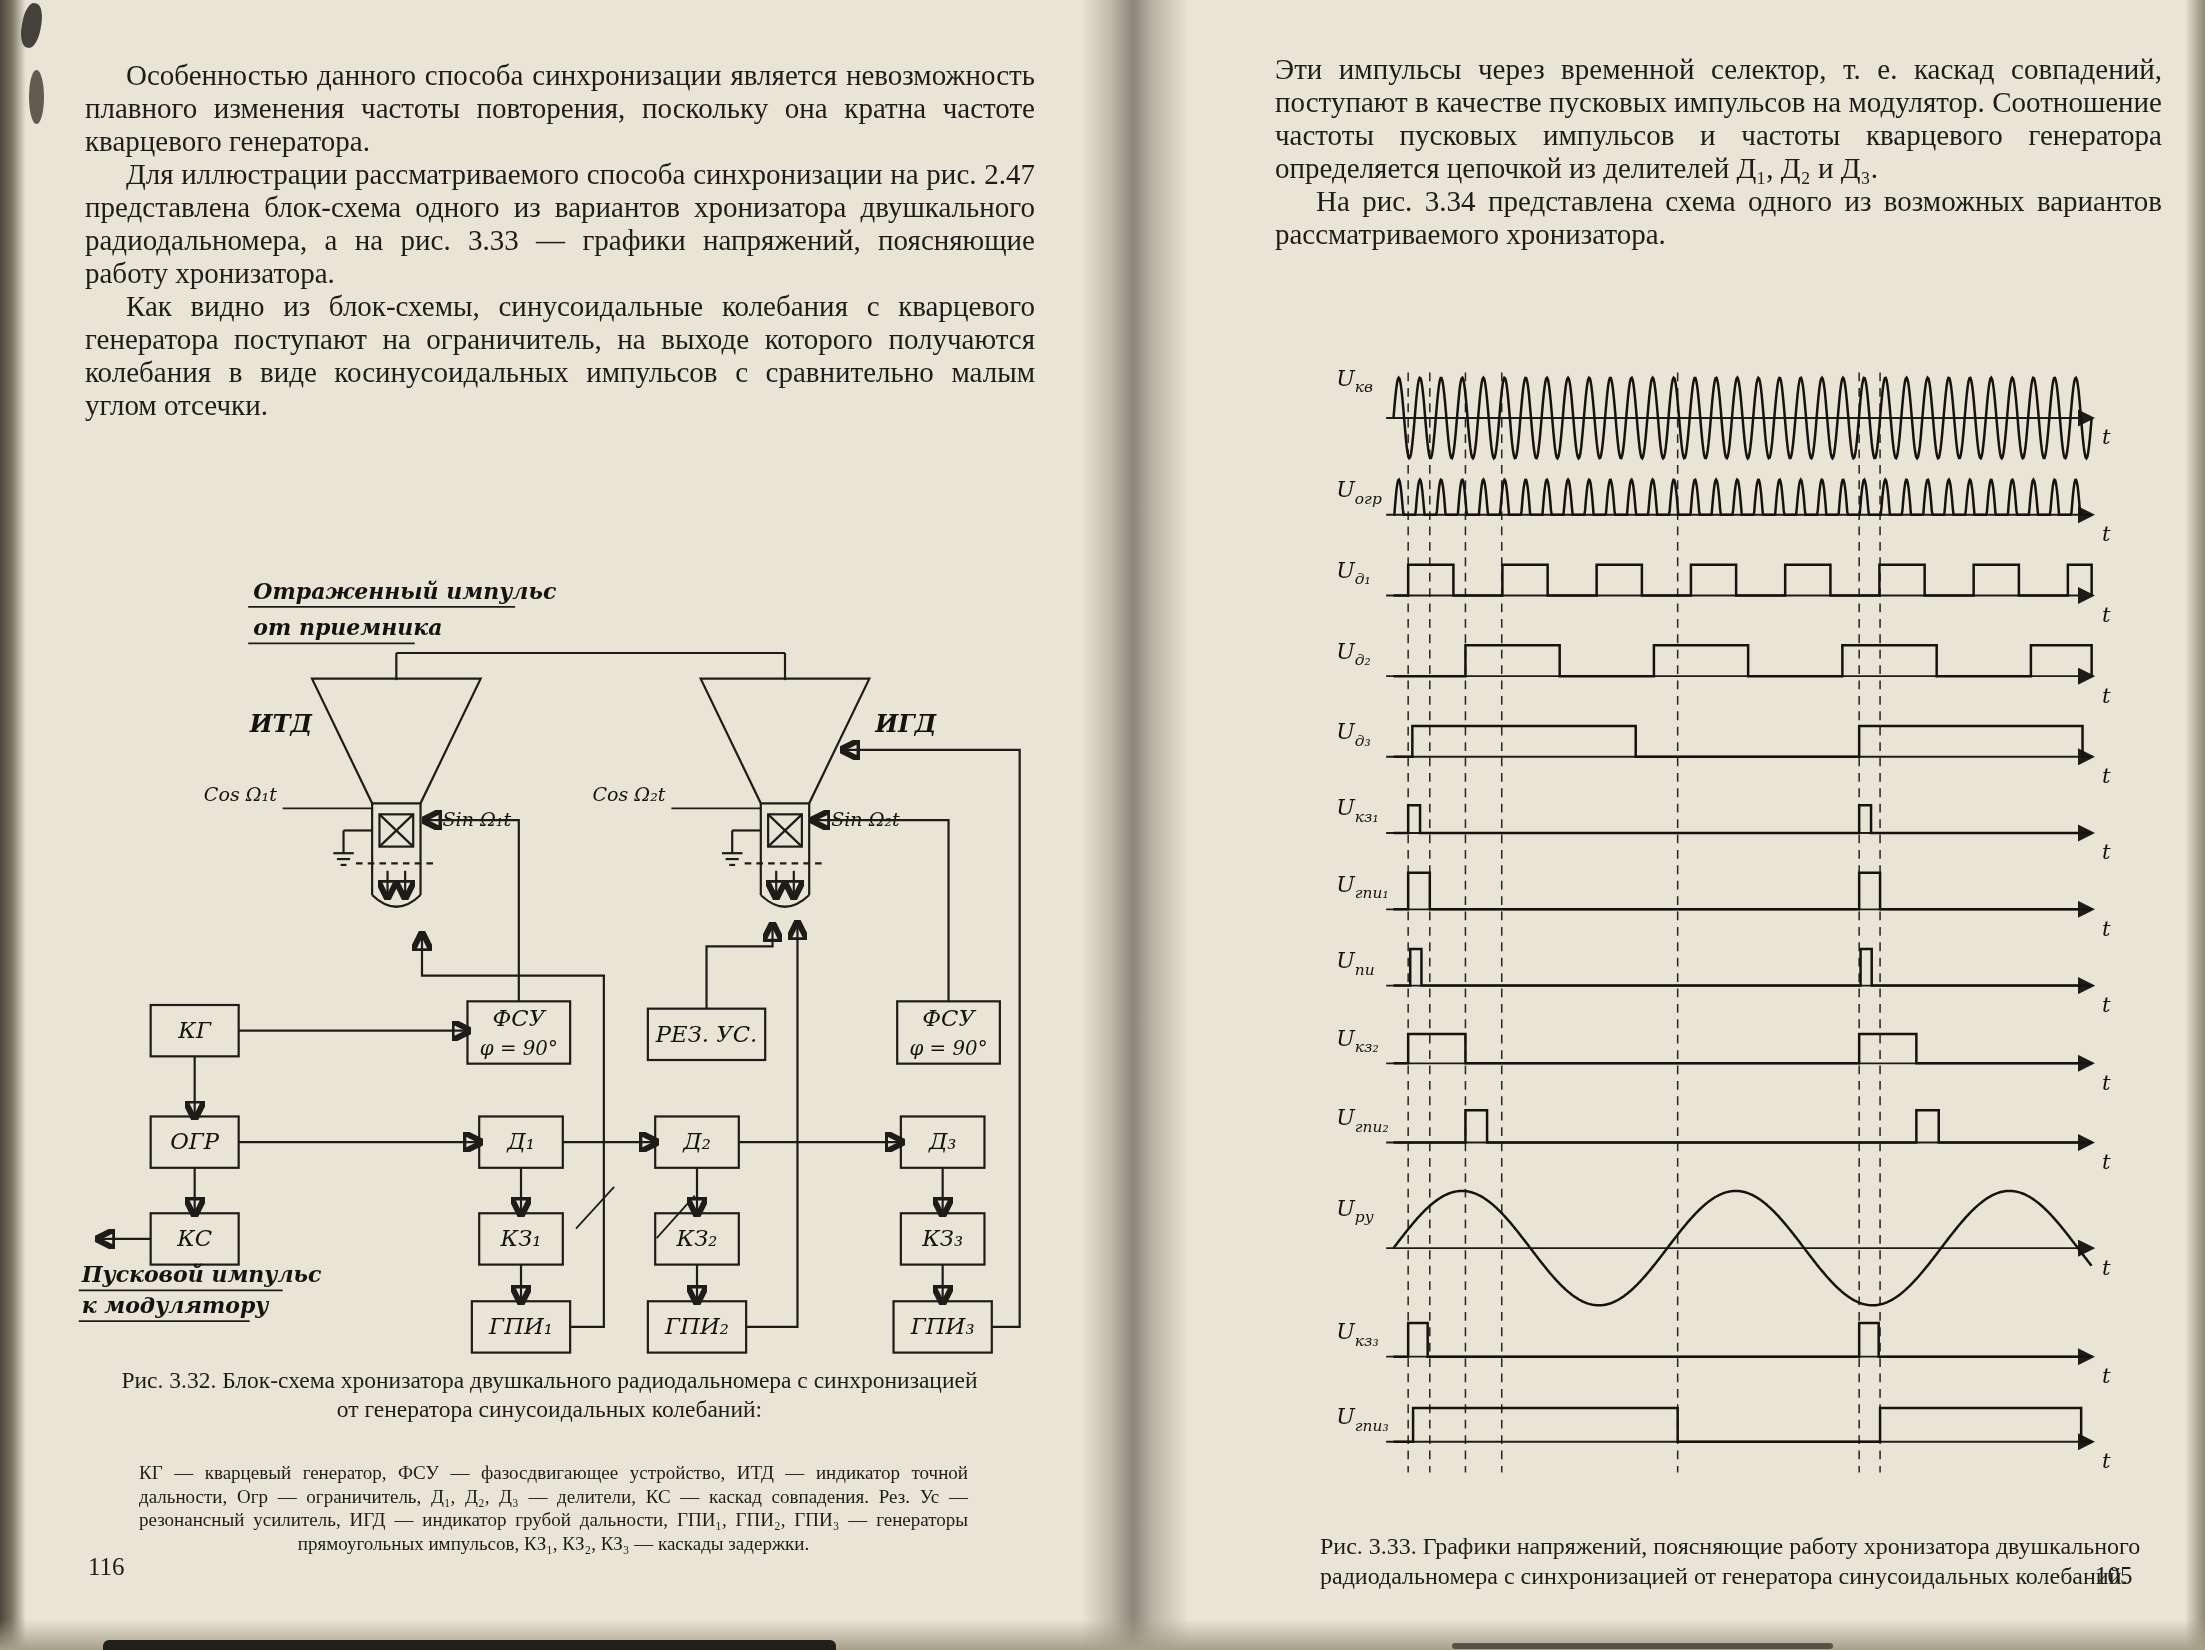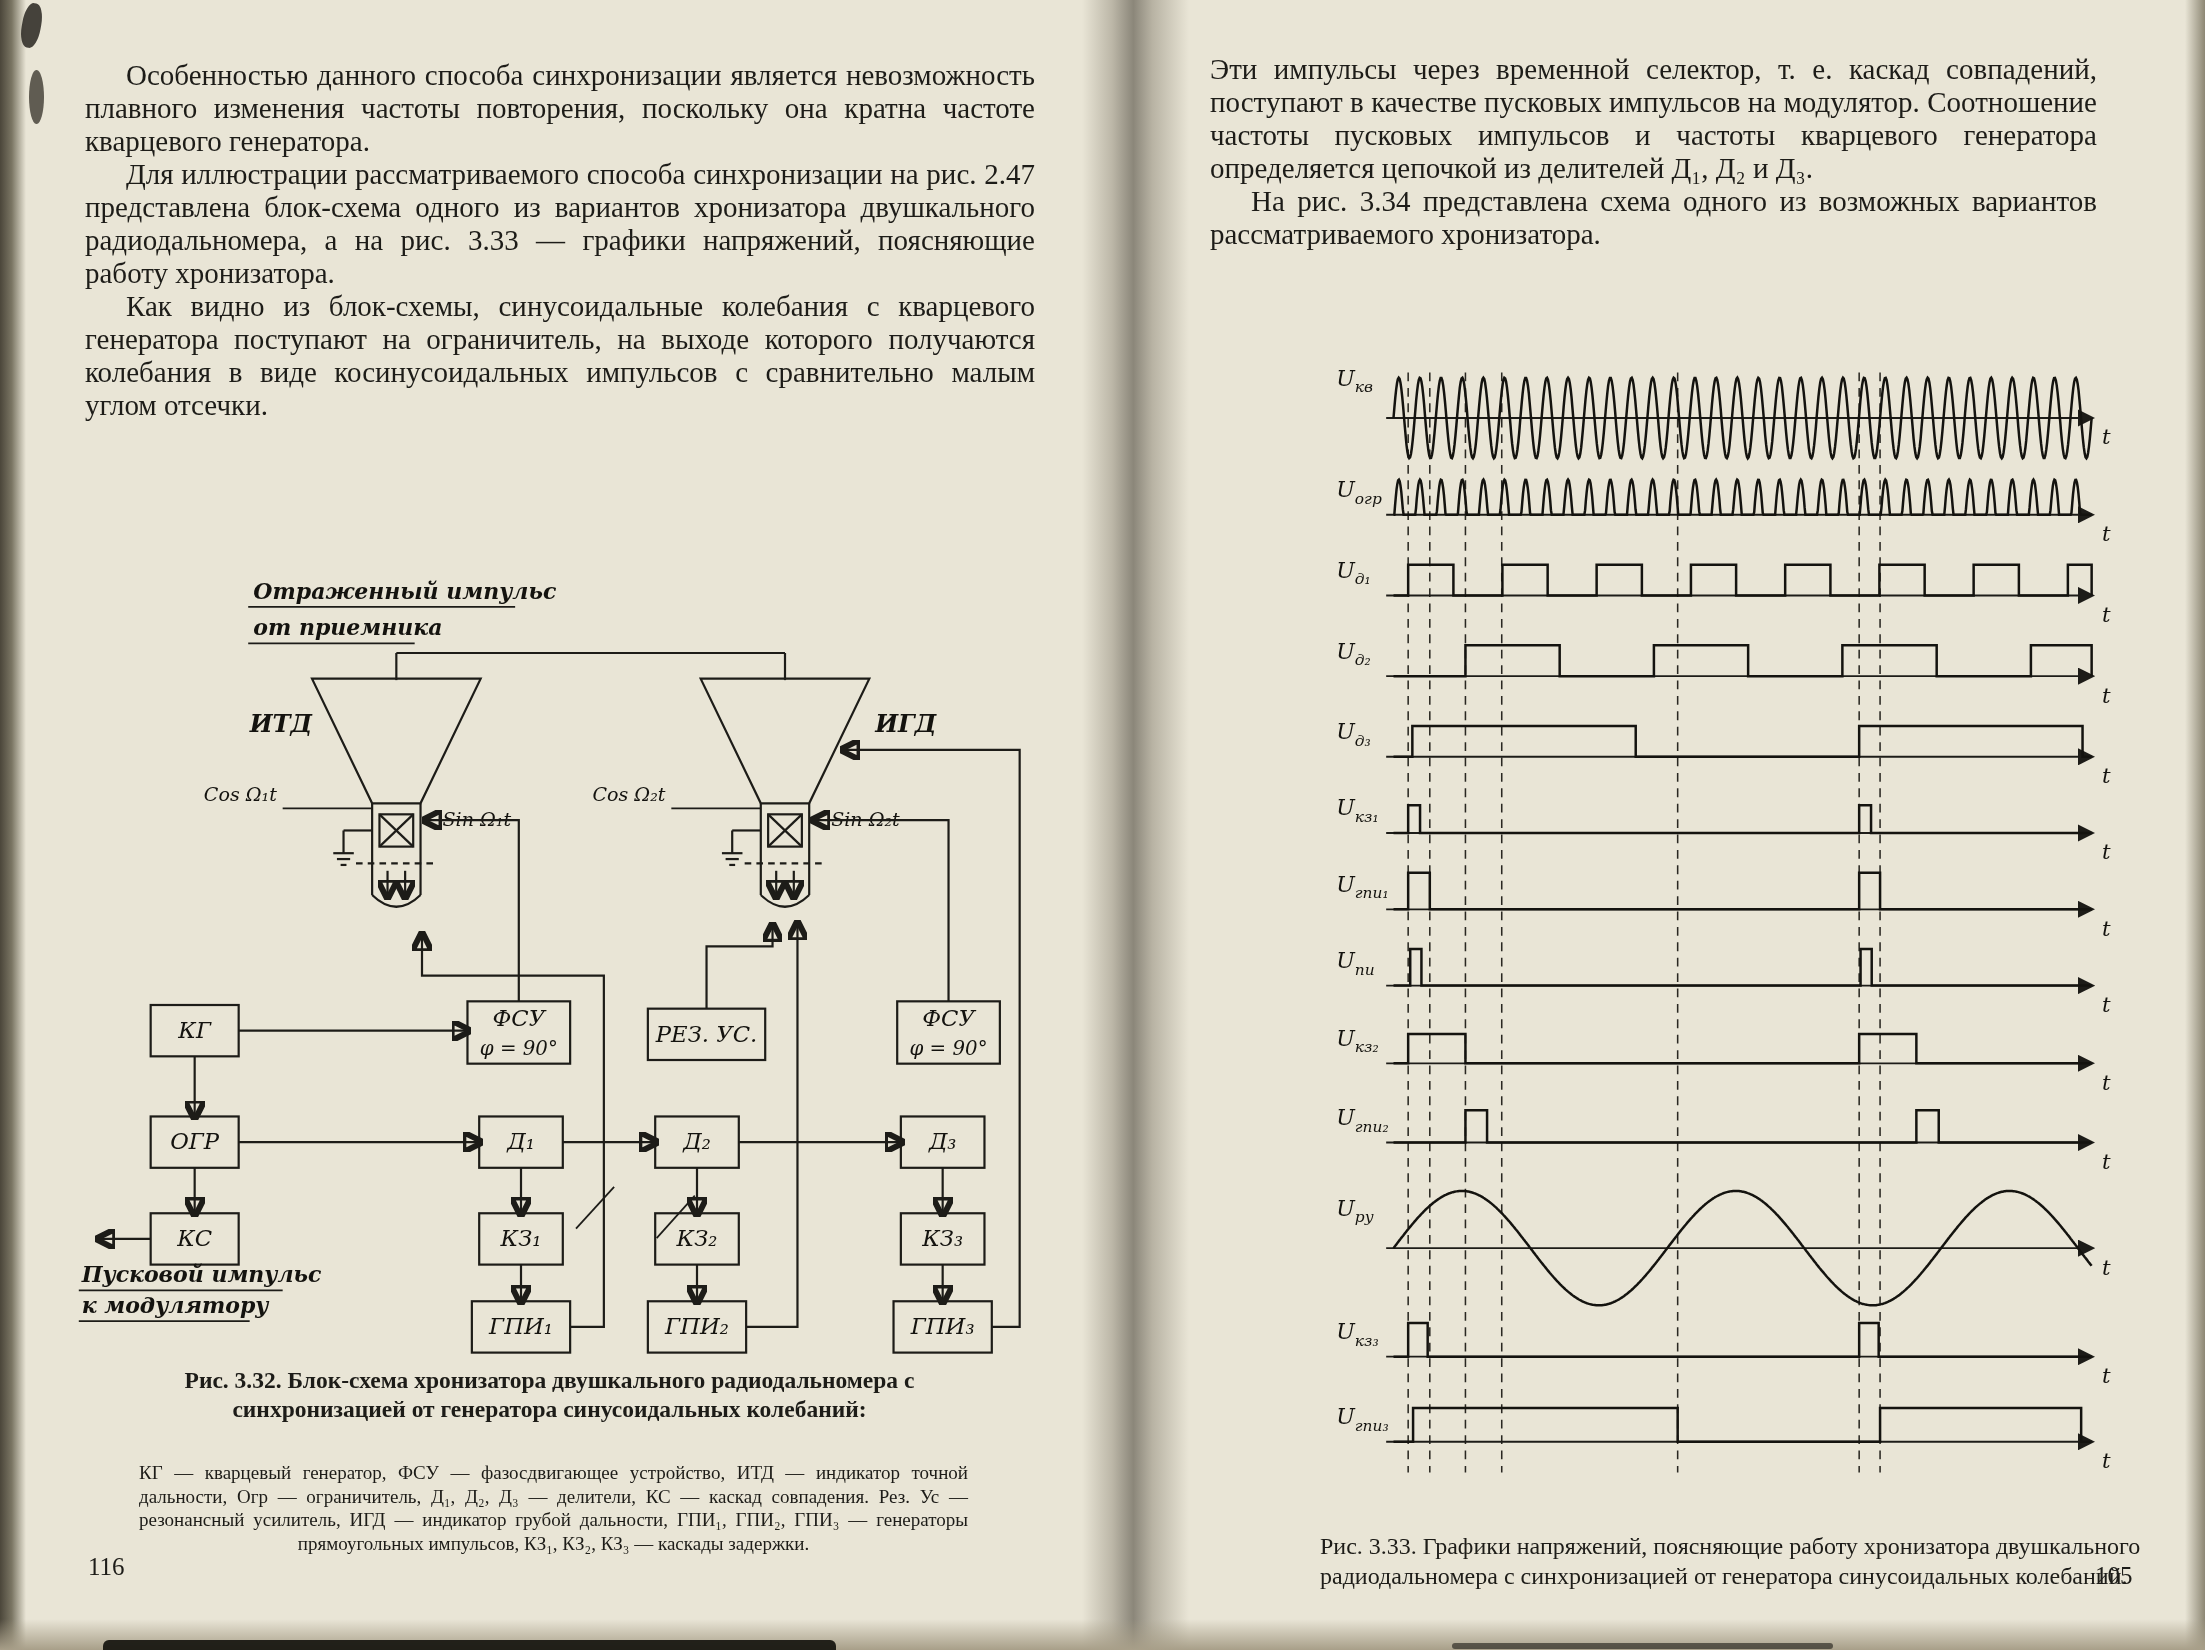--- a/index.html
+++ b/index.html
@@ -23,26 +23,26 @@
   .edge-right{right:0;top:0;width:20.5px;height:1650px;
     background:linear-gradient(270deg,#8d8774,rgba(233,229,214,0))}
   .edge-bottom{left:0;bottom:0;width:2205px;height:31px;
     background:linear-gradient(0deg,#a89f89,rgba(233,229,214,0))}
   .smudge1{left:103px;bottom:0;width:733px;height:10.3px;background:#15130e;border-radius:5.9px 5.9px 0 0;opacity:.92}
   .smudge2{left:1452px;bottom:1.5px;width:381px;height:5.9px;background:#1b1914;border-radius:3.7px;opacity:.6}
 
   
   .body-text{position:absolute}
   .text-left{left:85px;top:59px;width:950px}
-  .text-right{left:1210px;top:53px;width:887px}
+  .text-right{left:1275px;top:53px;width:887px}
   .para{font-size:29px;line-height:33px;text-align:justify}
   .indent{text-indent:41px}
 
   .fig-caption{position:absolute;left:117px;top:1366px;width:865px;
-    font-weight:bold;font-size:23.5px;line-height:29px;text-align:center}
+    font-weight:normal;font-size:23.5px;line-height:29px;text-align:center}
   .fig-legend{position:absolute;left:139px;top:1461px;width:829px;
     font-weight:normal;font-size:19px;line-height:23.5px;text-align:justify;text-align-last:center}
   .fig-caption-right{position:absolute;left:1320px;top:1531px;width:836px;
     font-size:24px;line-height:30px;text-align:left}
   .pageno{position:absolute;font-size:25px}
   .pageno-left{left:88px;top:1553px}
   .pageno-right{left:2095px;top:1562px}
 
   
   svg{position:absolute}

